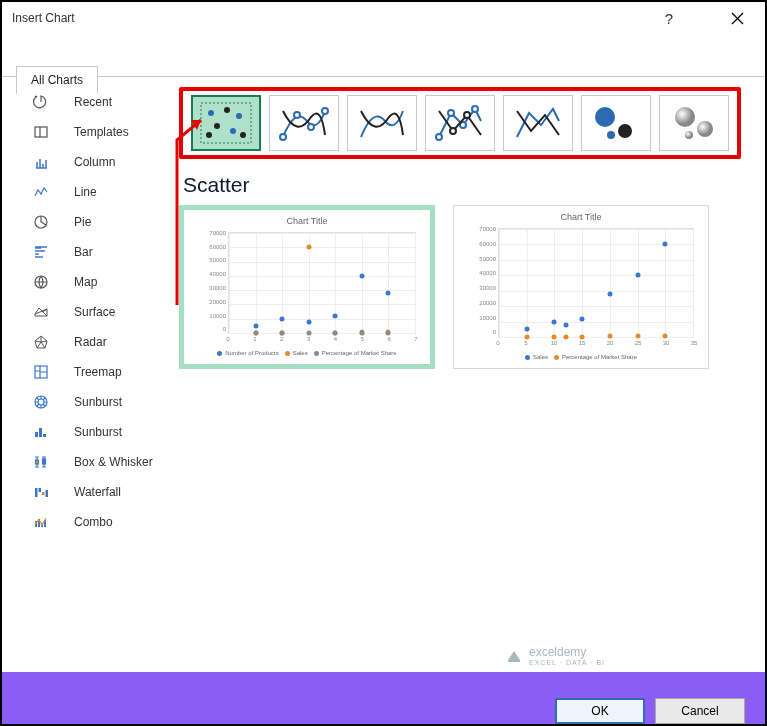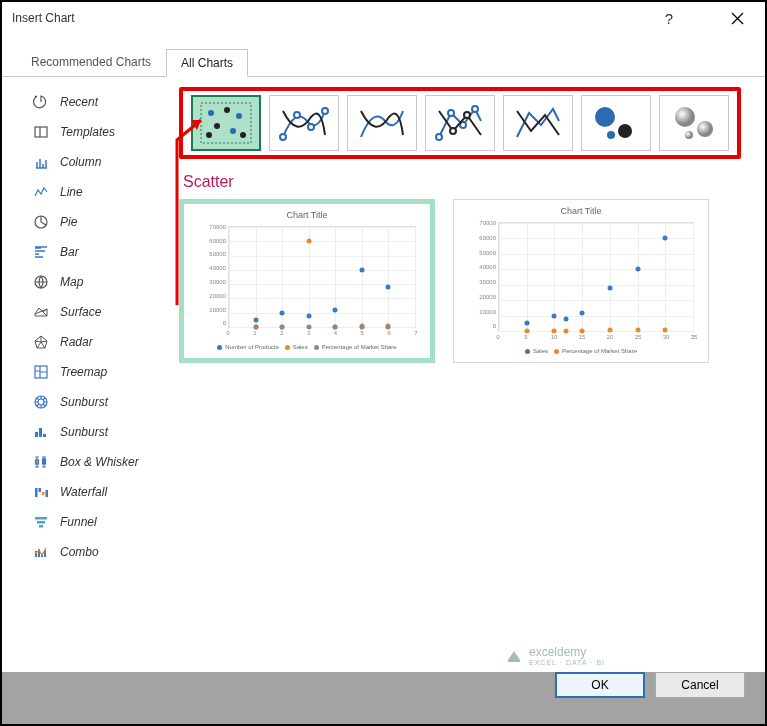--- a/index.html
+++ b/index.html
@@ -40,39 +40,38 @@
     border: 1px solid transparent;
     color: #555;
     cursor: pointer;
   }
   .tab.active {
     border: 1px solid #c8c8c8;
     border-bottom: 1px solid #fff;
     background: #fff;
     color: #222;
     position: relative;
-    top: 1px;
+    top: 18px;
   }
   .content {
     display: flex;
     height: calc(100% - 32px - 40px - 52px);
   }
   .sidebar {
     width: 180px;
     padding: 10px 0;
   }
   .side-item {
     display: flex;
     align-items: center;
-    gap: 10px;
+    gap: 24px;
     height: 30px;
     padding: 0 10px 0 30px;
     color: #333;
     cursor: pointer;
-    font-style: italic;
   }
   .side-item .sic { width: 18px; height: 18px; display: flex; align-items: center; justify-content: center; }
   .side-item.selected {
     background: #aee0ca;
     border: 3px solid #e60000;
     padding-left: 27px;
     height: 34px;
   }
   .arrow-anno {
     position: absolute;
@@ -94,22 +93,22 @@
   }
   .subtype {
     width: 70px; height: 56px;
     border: 1px solid #c8c8c8;
     display: flex; align-items: center; justify-content: center;
     cursor: pointer;
     background: #fff;
   }
   .subtype.sel { background: #aee0ca; border: 2px solid #1a7a50; }
   .section-title {
-    font-size: 16px;
-    color: #be185d;
+    font-size: 21px;
+    color: #0f172a;
     margin: 14px 0 8px 4px;
   }
   .previews { display: flex; gap: 18px; }
   .preview {
     border: 1px solid #d8d8d8;
     width: 256px; height: 164px;
     display: flex; flex-direction: column;
     padding: 6px 2px;
   }
   .preview.sel { border: 5px solid #a5e0c5; }
@@ -124,25 +123,25 @@
   .pv-xticks { position: absolute; left:40px; right:6px; bottom:0; height:10px; }
   .pv-xticks span { position:absolute; font-size:6px; color:#888; transform: translateX(-50%); }
   .pv-legend { display:flex; justify-content:center; gap:6px; font-size:6px; color:#666; flex-wrap:wrap; padding: 2px 4px; }
   .pv-legend .li { display:flex; align-items:center; gap:3px; }
   .pv-legend .sw { width:5px; height:5px; border-radius:50%; }
   .footer {
     position: absolute;
     bottom: 0; left: 0; right: 0;
     height: 52px;
     display: flex;
-    align-items: flex-start;
+    align-items: flex-end;
     justify-content: flex-end;
     gap: 10px;
     padding: 0 20px;
-    background: #a3a3a3;
+    background: #8b5cf6;
   }
   .btn {
     width: 90px; height: 26px;
     border: 1px solid #a8a8a8;
     background: #e9e9e9;
     display: flex; align-items:center; justify-content:center;
     cursor: pointer;
   }
   .btn.primary { border: 2px solid #2f6fb0; background: #eef4fb; }
   .watermark {
@@ -164,21 +163,20 @@
     </div>
   <div class="close">
     <svg width="13" height="13" viewBox="0 0 13 13">
         <line x1="1" y1="1" x2="12" y2="12"></line>
         <line x1="12" y1="1" x2="1" y2="12"></line>
       </svg>
   </div>
 </div>
 
 <div class="tabbar">
-  <div class="tab"><span>Recommended Charts</span></div>
   <div class="tab active"><span>All Charts</span></div>
 </div>
 
 <div class="content">
 
   <div class="sidebar">
     <div class="side-item">
       <span class="sic">
           <svg width="16" height="16" viewBox="0 0 16 16" fill="none" stroke="#555" stroke-width="1.2">
             <path d="M3 3 A6 6 0 1 0 8 2 L8 8"></path>
@@ -300,30 +298,20 @@
     <div class="side-item">
       <span class="sic">
           <svg width="16" height="16" viewBox="0 0 16 16" fill="#3b78c9">
             <rect x="2" y="4" width="2.5" height="9"></rect>
             <rect x="5.5" y="4" width="2.5" height="4"></rect>
             <rect x="9" y="8" width="2.5" height="3" fill="#e58b2c"></rect>
             <rect x="12.5" y="6" width="2.5" height="7"></rect>
           </svg>
         </span>
       <span>Waterfall</span>
-    </div>
-    <div class="side-item">
-      <span class="sic">
-          <svg width="16" height="16" viewBox="0 0 16 16" fill="#4aa3d6">
-            <rect x="2" y="3" width="12" height="2.5"></rect>
-            <rect x="4" y="7" width="8" height="2.5"></rect>
-            <rect x="6" y="11" width="4" height="2.5"></rect>
-          </svg>
-        </span>
-      <span>Funnel</span>
     </div>
     <div class="side-item">
       <span class="sic">
           <svg width="16" height="16" viewBox="0 0 16 16" fill="none" stroke="#555" stroke-width="1.2">
             <path d="M3 13 V7 M6 13 V5 M9 13 V9 M12 13 V6" stroke="#3b78c9" stroke-width="2"></path>
             <path d="M2 10 L6 6 L9 11 L13 4" stroke="#e58b2c"></path>
           </svg>
         </span>
       <span>Combo</span>
     </div>

